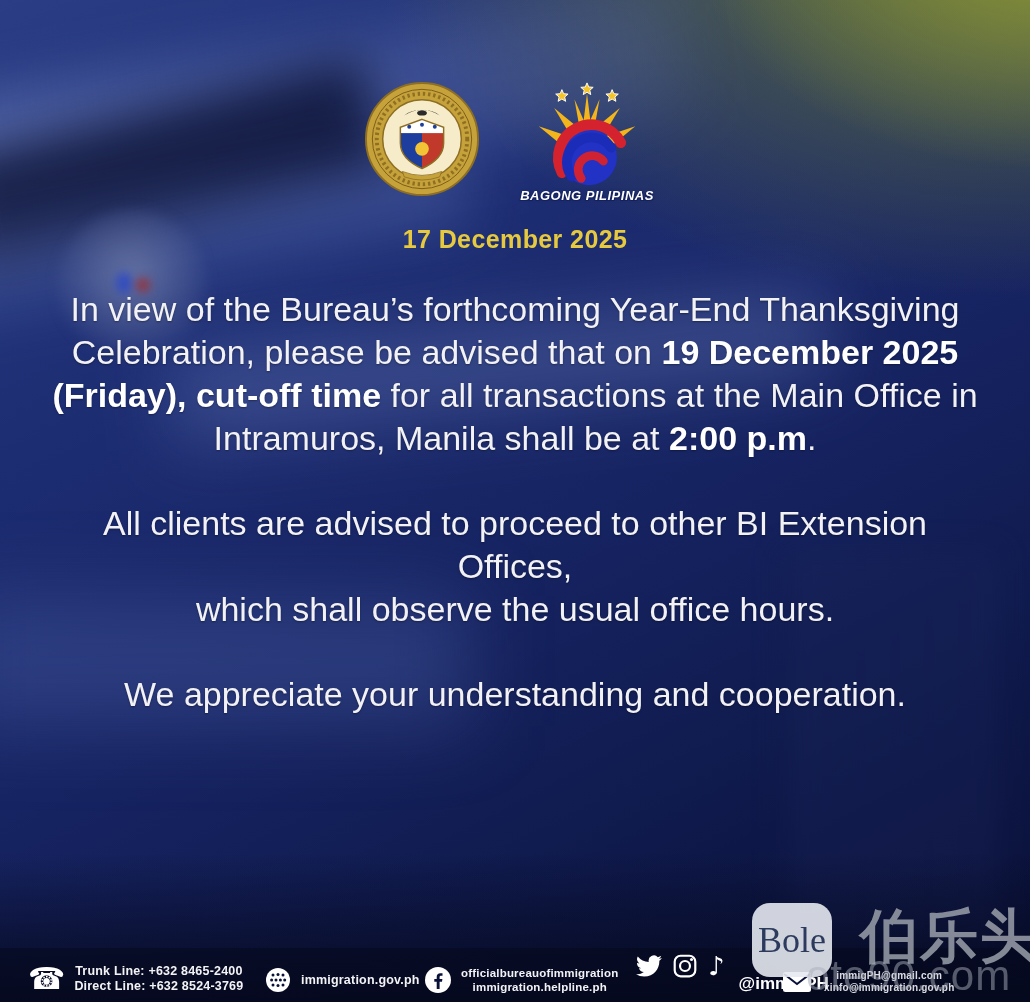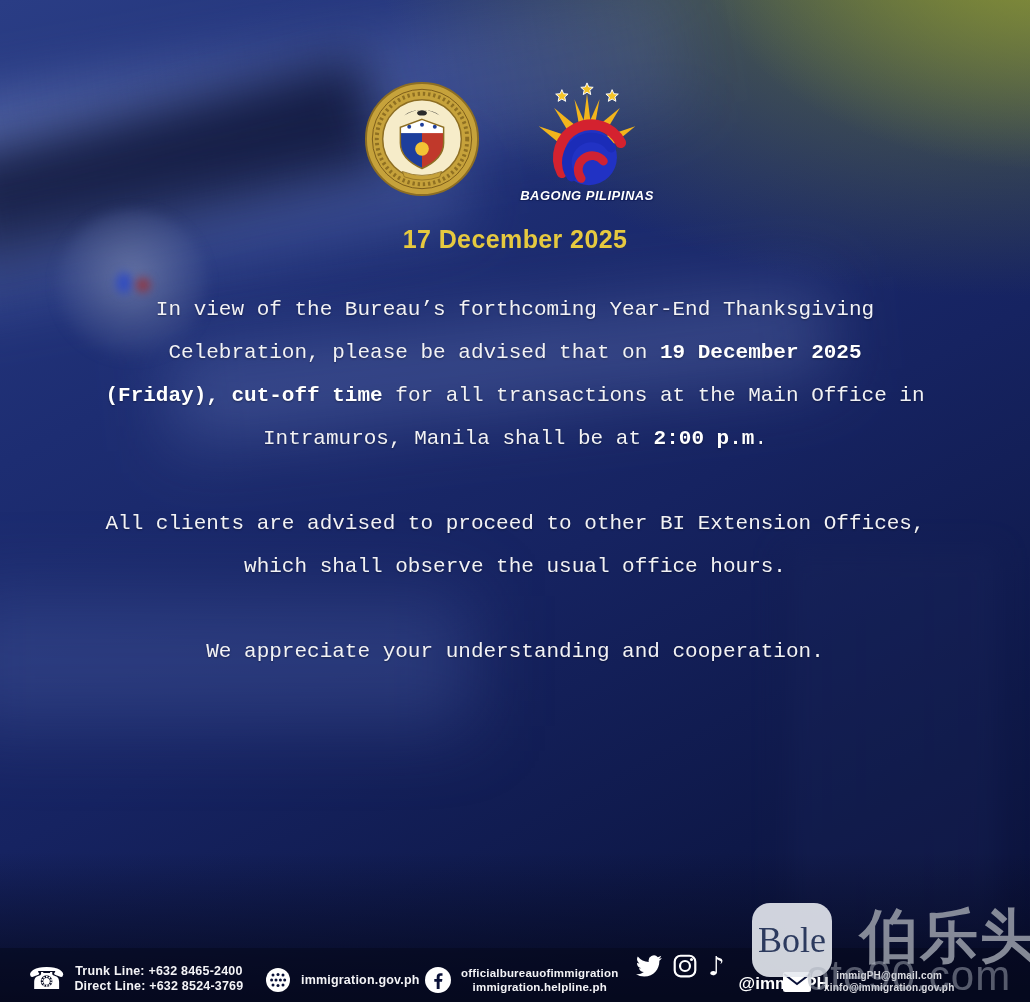--- a/index.html
+++ b/index.html
@@ -44,22 +44,22 @@
   
   .content{position:absolute;inset:0;text-align:center;color:#fff;}
   .logos{display:flex;justify-content:center;align-items:flex-start;gap:26px;padding-top:80px;filter:blur(.5px);}
   .bp-block{display:flex;flex-direction:column;align-items:center;width:160px;}
   .bp-caption{font-size:13px;font-weight:bold;font-style:italic;letter-spacing:.5px;color:#fff;
     text-shadow:0 0 3px #16235f,1px 1px 0 #16235f,-1px 1px 0 #16235f;margin-top:-4px;}
   .title{margin:84px 0 0 0;font-size:58px;font-weight:bold;letter-spacing:2px;color:#ffffff;
     -webkit-text-stroke:1.2px #ffffff;}
   .date{margin-top:22px;font-size:25px;font-weight:bold;color:#e6c93f;letter-spacing:.4px;}
   .paras{width:930px;margin:34px auto 0 auto;}
-  .para{margin:0 0 42px 0;font-size:21px;line-height:43px;color:#f2f2f5;white-space:pre-line;
-    text-shadow:0 1px 2px rgba(0,0,0,.35);font-family:Liberation Mono, monospace;}
+  .para{margin:0 0 42px 0;font-size:34px;line-height:43px;color:#f2f2f5;white-space:pre-line;
+    text-shadow:0 1px 2px rgba(0,0,0,.35);}
   .para .b{font-weight:bold;color:#ffffff;}
 
   
   .footer{position:absolute;left:0;bottom:0;width:100%;height:54px;color:#fff;}
   .fgroup{position:absolute;display:flex;align-items:center;gap:9px;bottom:8px;}
   .ficon{flex:0 0 auto;display:flex;align-items:center;justify-content:center;}
   .phone-glyph{font-family:"DejaVu Sans",sans-serif;font-size:30px;line-height:30px;color:#fff;}
   .flines{display:flex;flex-direction:column;justify-content:center;text-align:center;}
   .fline{font-size:12.5px;font-weight:bold;line-height:15px;letter-spacing:.2px;color:#f3f3f6;}
   .fline.small{font-size:11.5px;line-height:14px;}

